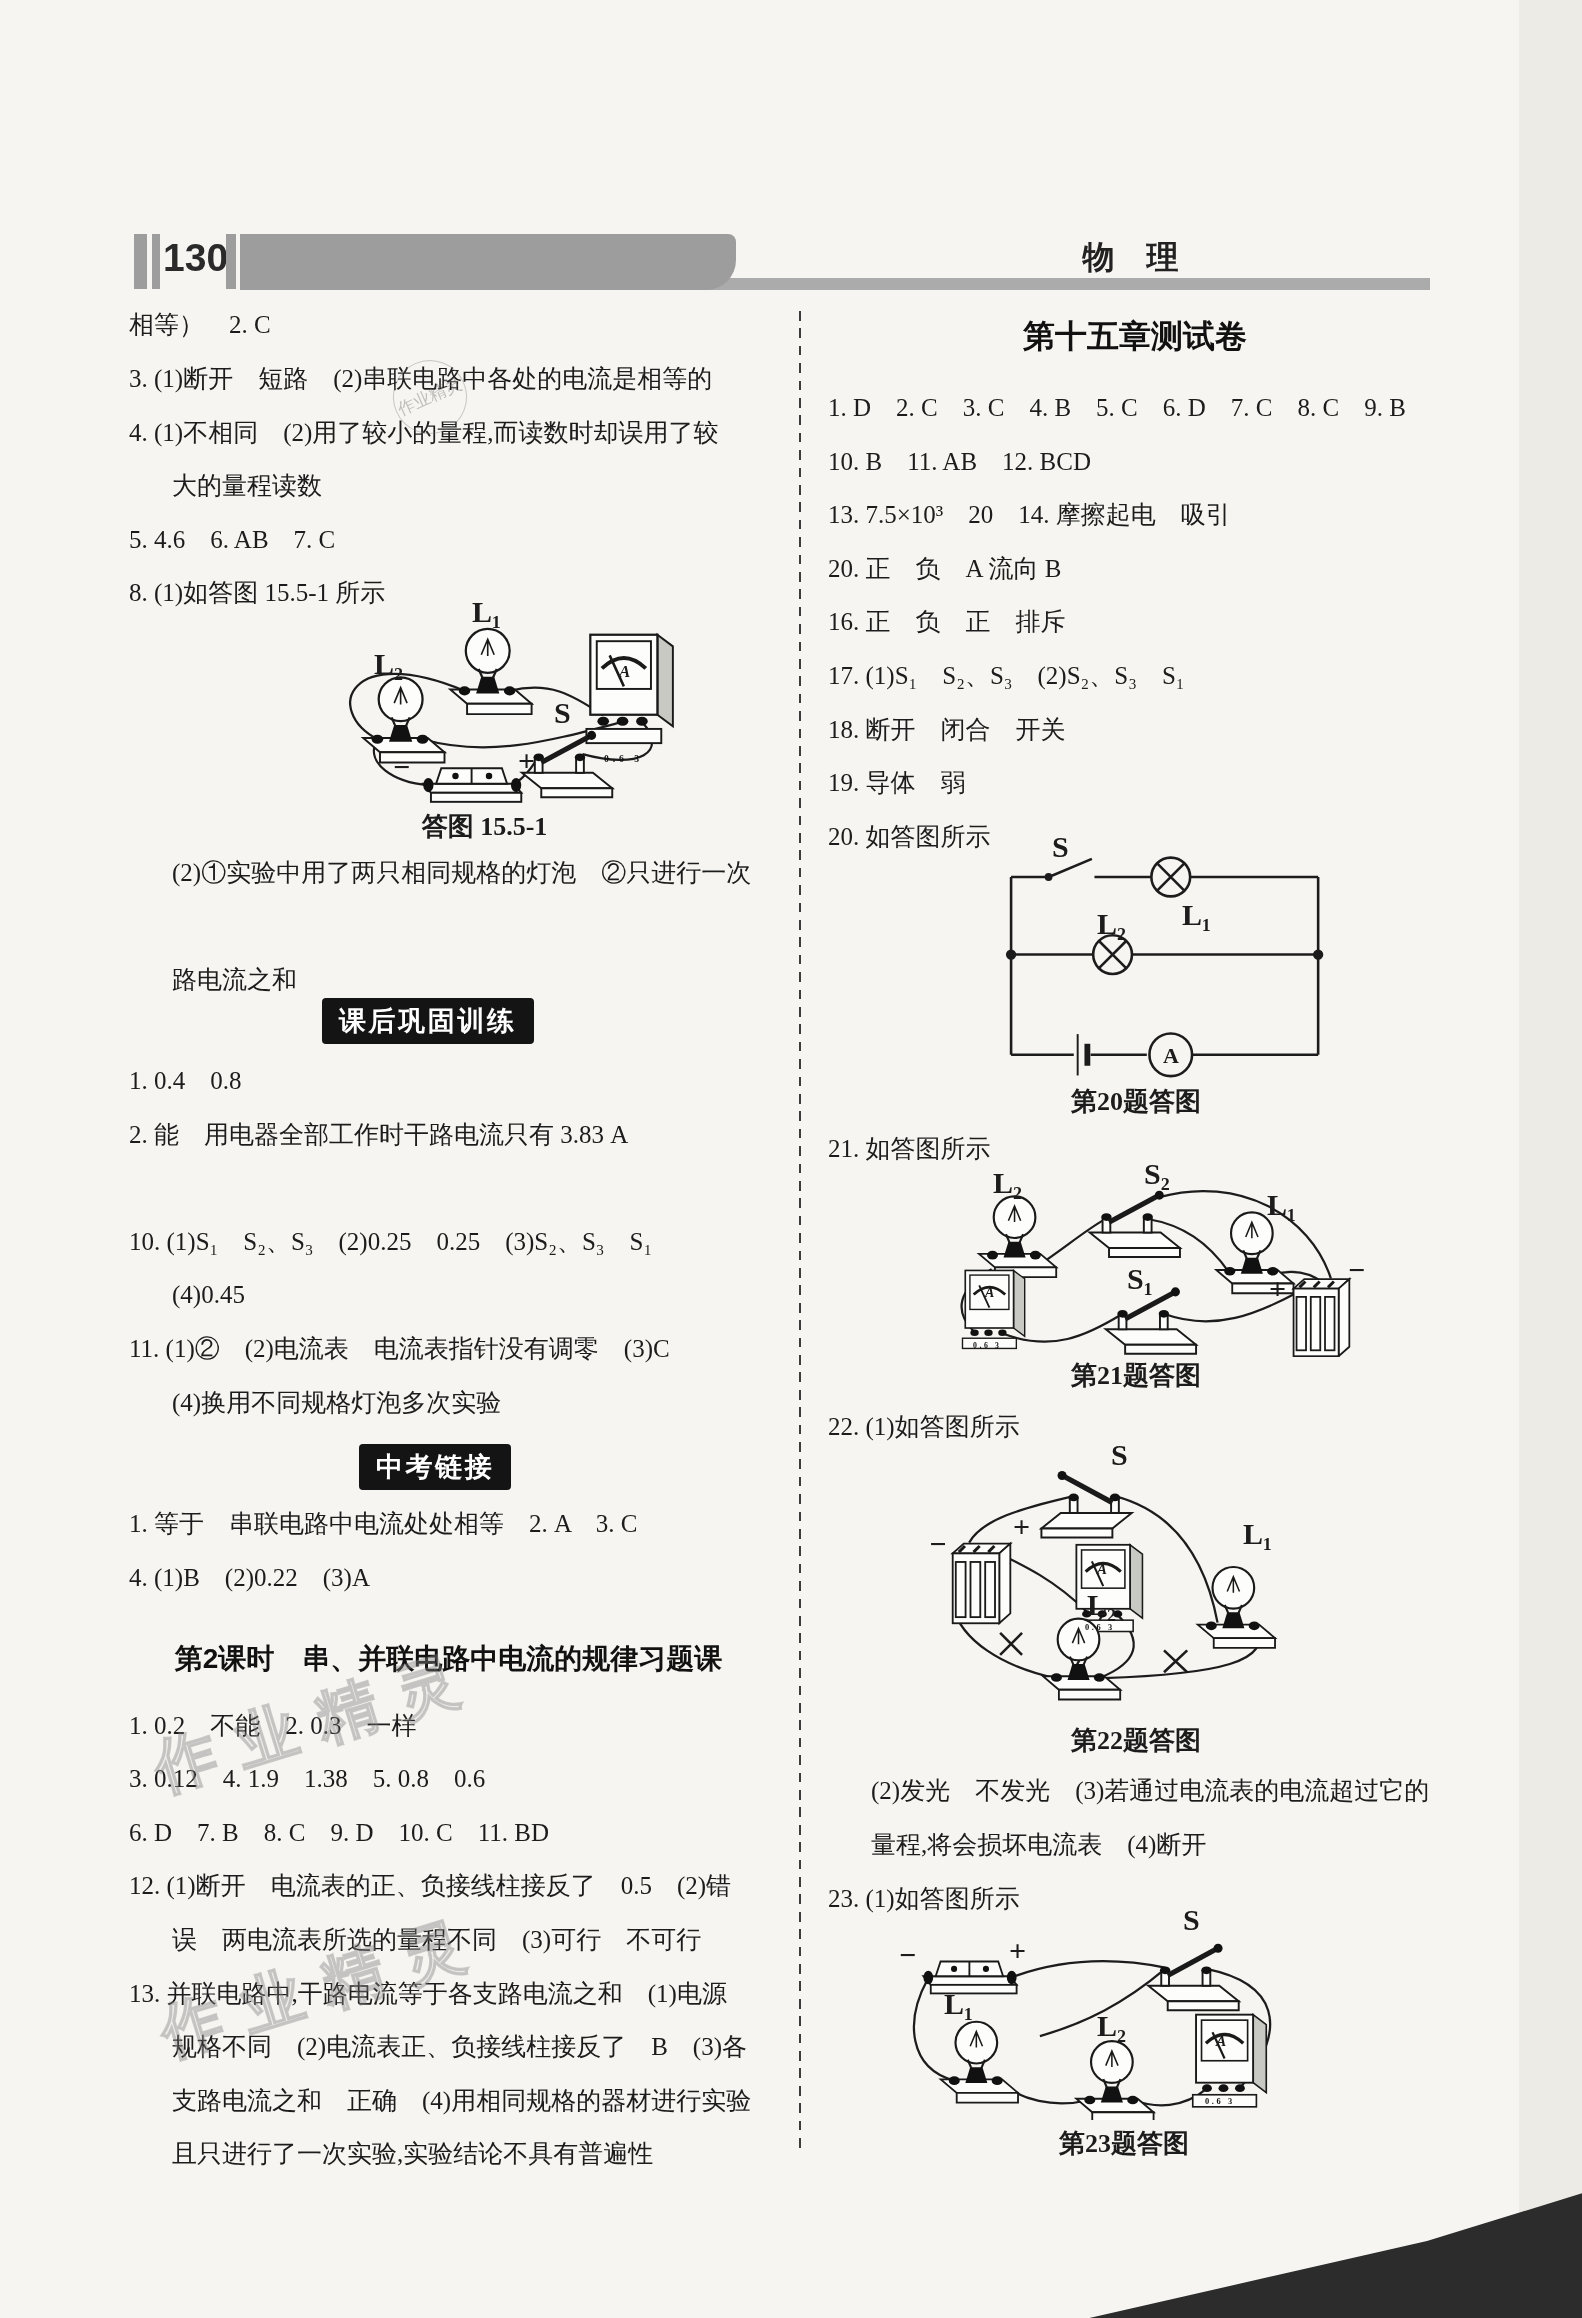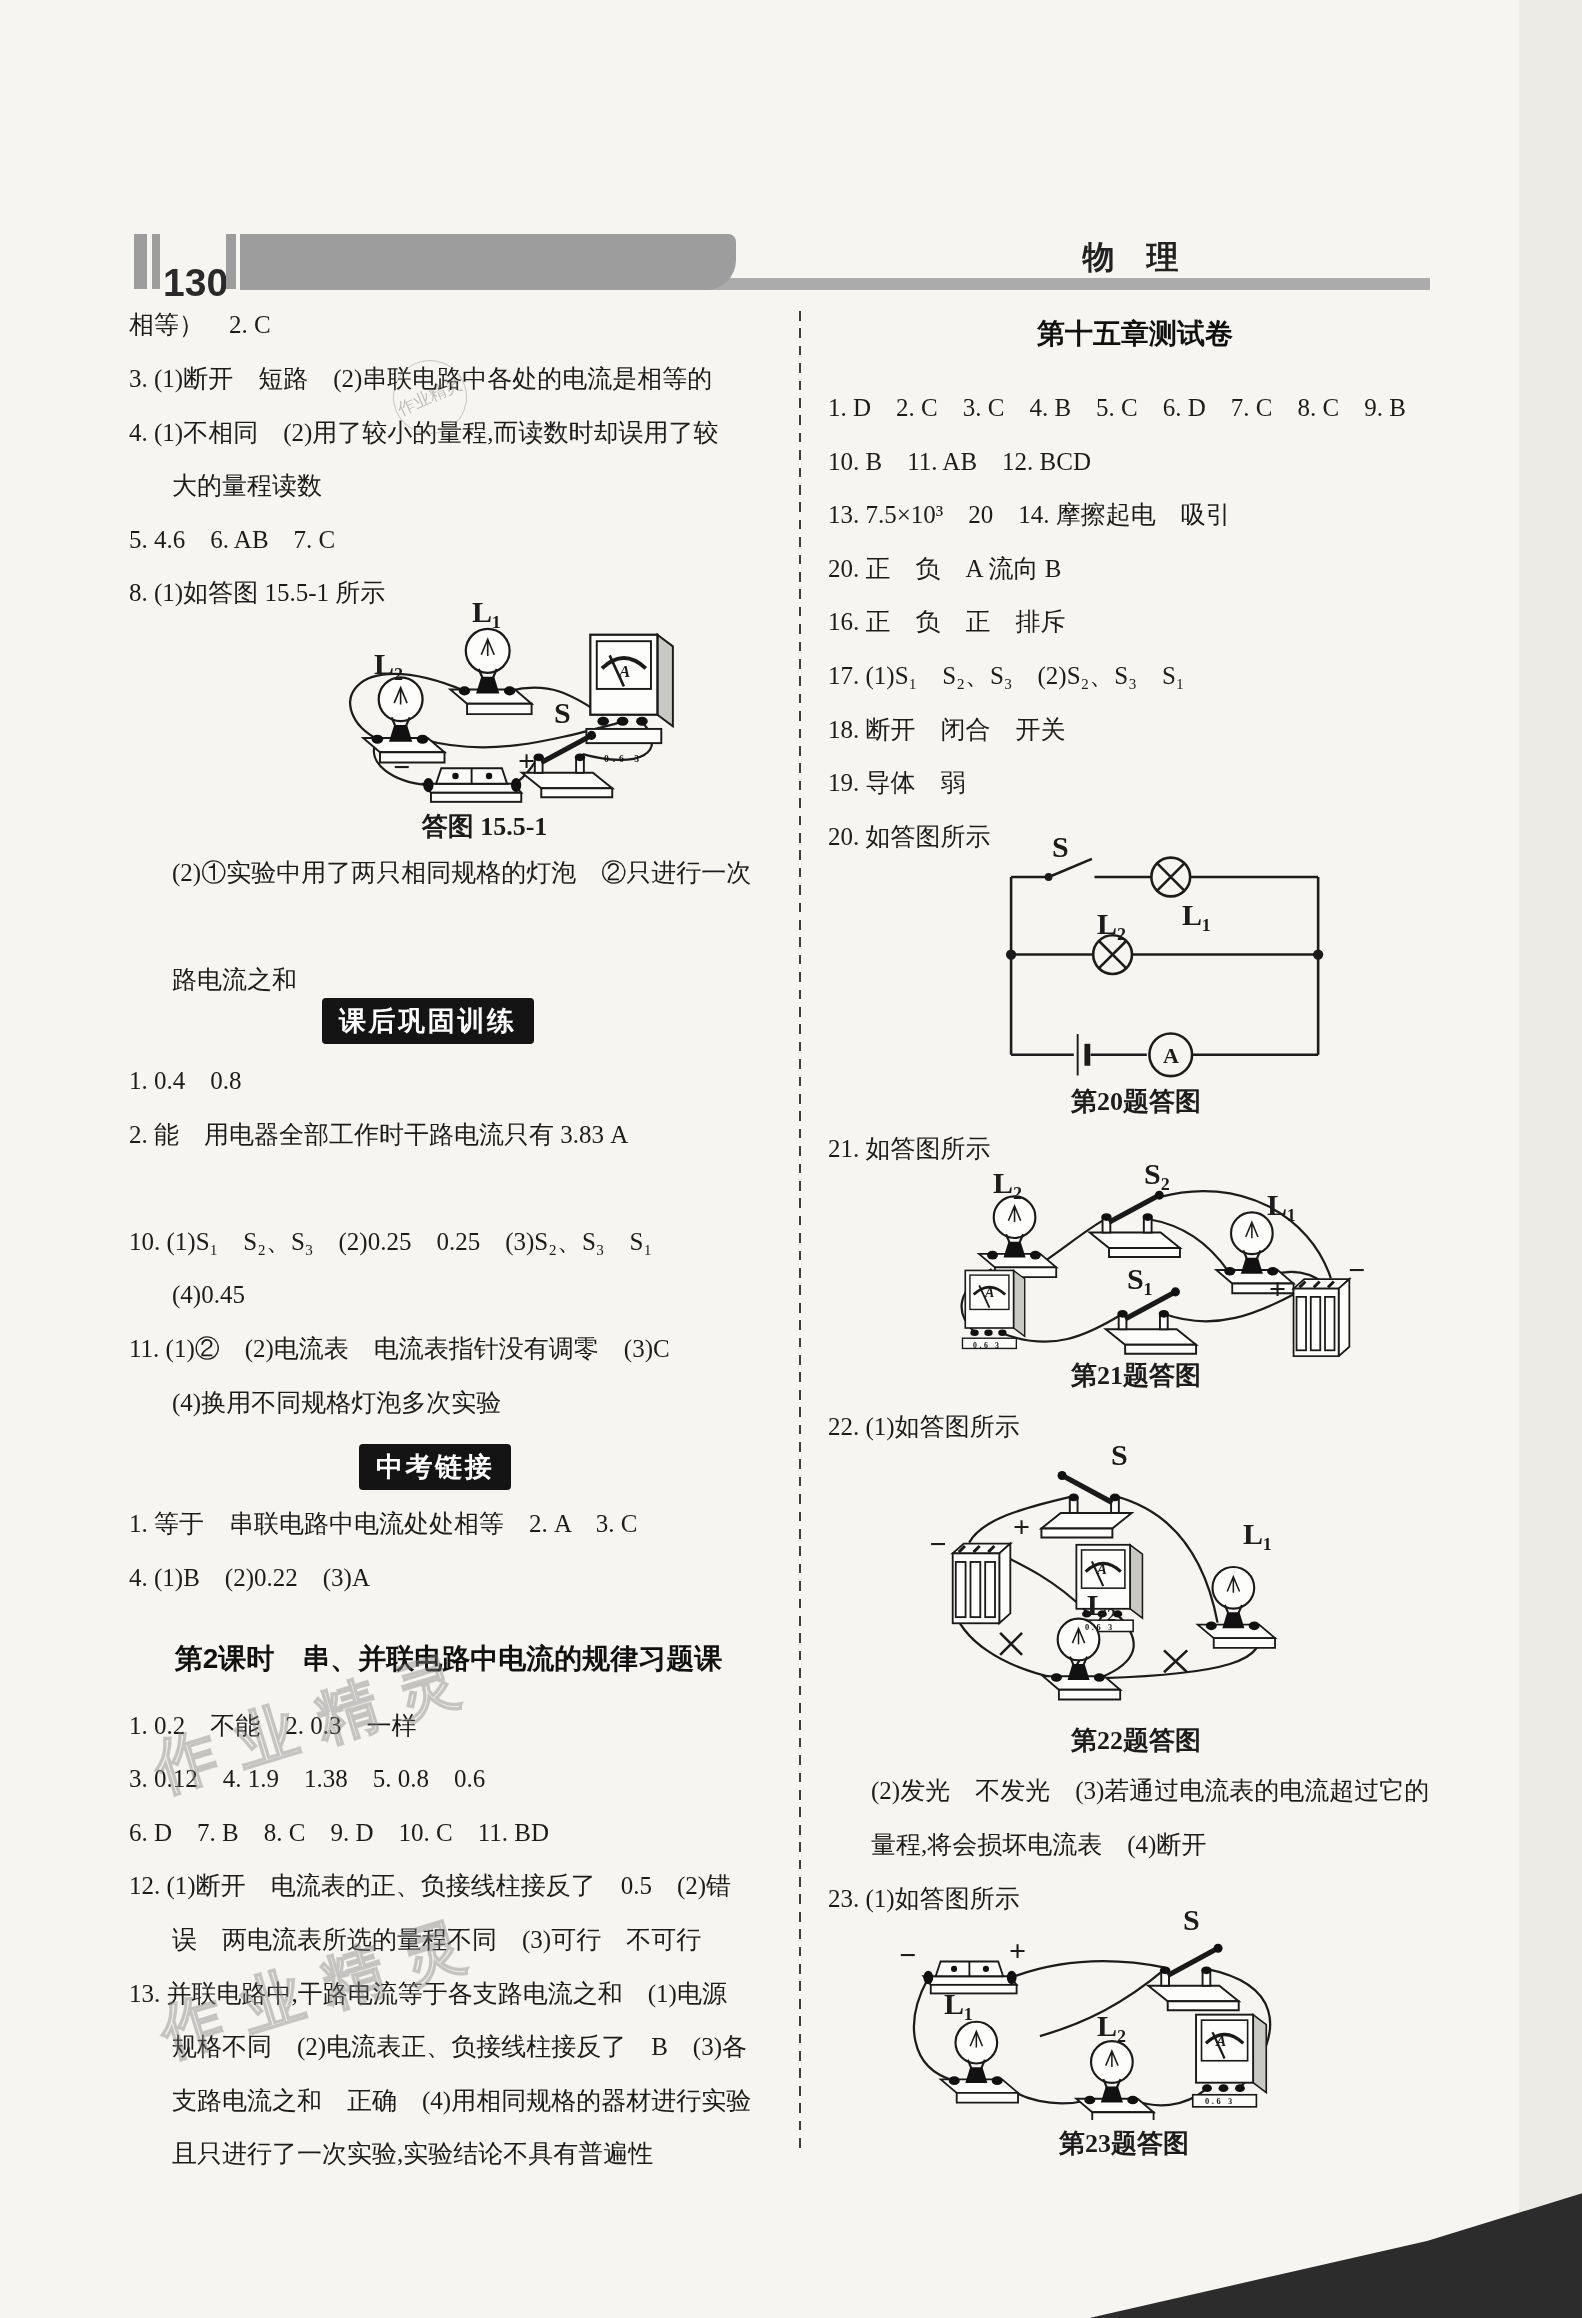--- a/index.html
+++ b/index.html
@@ -6,38 +6,38 @@
   .page{
     position:relative;width:1583px;height:2319px;background:#f6f5f1;
     font-family:"Liberation Serif","DejaVu Serif",serif;color:#1c1c1c;overflow:hidden;
   }
   
   .hdr-bar{position:absolute;background:#9d9d9d;}
   .hdr-strip{position:absolute;left:240px;top:278px;width:1190px;height:11.6px;background:#ababab;}
   .hdr-bigbar{position:absolute;left:240px;top:234px;width:496px;height:56px;background:#9d9d9d;
     border-bottom-right-radius:30px;border-top-right-radius:7.8px;}
   .pageno{position:absolute;left:163px;top:236px;width:65px;text-align:center;
-    font-family:"Liberation Sans","DejaVu Sans",sans-serif;font-weight:bold;font-size:39px;color:#2a2a2a;margin-top:25px;}
+    font-family:"Liberation Sans","DejaVu Sans",sans-serif;font-weight:bold;font-size:39px;color:#2a2a2a;}
   .subject{position:absolute;left:1008px;top:236px;width:245px;text-align:center;
     font-weight:bold;font-size:32px;color:#222;}
   
   .divider{position:absolute;left:799px;top:311px;width:1.9px;height:1841px;
     background:repeating-linear-gradient(to bottom,#3c3c3c 0 9.7px,transparent 9.7px 17.4px);}
   .ln{position:absolute;white-space:nowrap;font-size:25px;line-height:28px;}
   .lcol{left:129px;}
   .lcol.ind{left:172px;text-align:center;}
   .rcol{left:828px;}
   .rcol.ind{left:871px;}
   .badge{position:absolute;background:#141414;color:#fff;
     font-family:"Liberation Sans","DejaVu Sans",sans-serif;font-weight:bold;font-size:27px;
     padding:5.2px 17px;border-radius:3.9px;letter-spacing:2.6px;}
   .sechead{position:absolute;left:129px;width:639px;text-align:center;
     font-family:"Liberation Sans","DejaVu Sans",sans-serif;font-weight:bold;font-size:28px;color:#111;}
   .rtitle{position:absolute;left:828px;width:614px;text-align:center;
-    font-family:"Liberation Sans","DejaVu Sans",sans-serif;font-weight:bold;font-size:28px;color:#111;}
+    font-family:"Liberation Sans","DejaVu Sans",sans-serif;font-weight:bold;font-size:32px;color:#111;}
   .figcap{position:absolute;text-align:center;font-weight:bold;font-size:26px;}
   
   .fig{position:absolute;}
   .fig svg{position:absolute;left:0;top:0;}
   .flabel{position:absolute;font-size:30px;font-weight:bold;white-space:nowrap;}
   .fsmall{position:absolute;font-size:9.7px;font-weight:bold;letter-spacing:3.9px;color:#111;}
   .meterA{position:absolute;font-size:17px;font-weight:bold;font-style:italic;}
   
   .stamp{position:absolute;left:393px;top:360px;width:72px;height:72px;border:1.9px solid rgba(130,130,130,.5);
     border-radius:50%;transform:rotate(-24deg);display:flex;align-items:center;justify-content:center;

